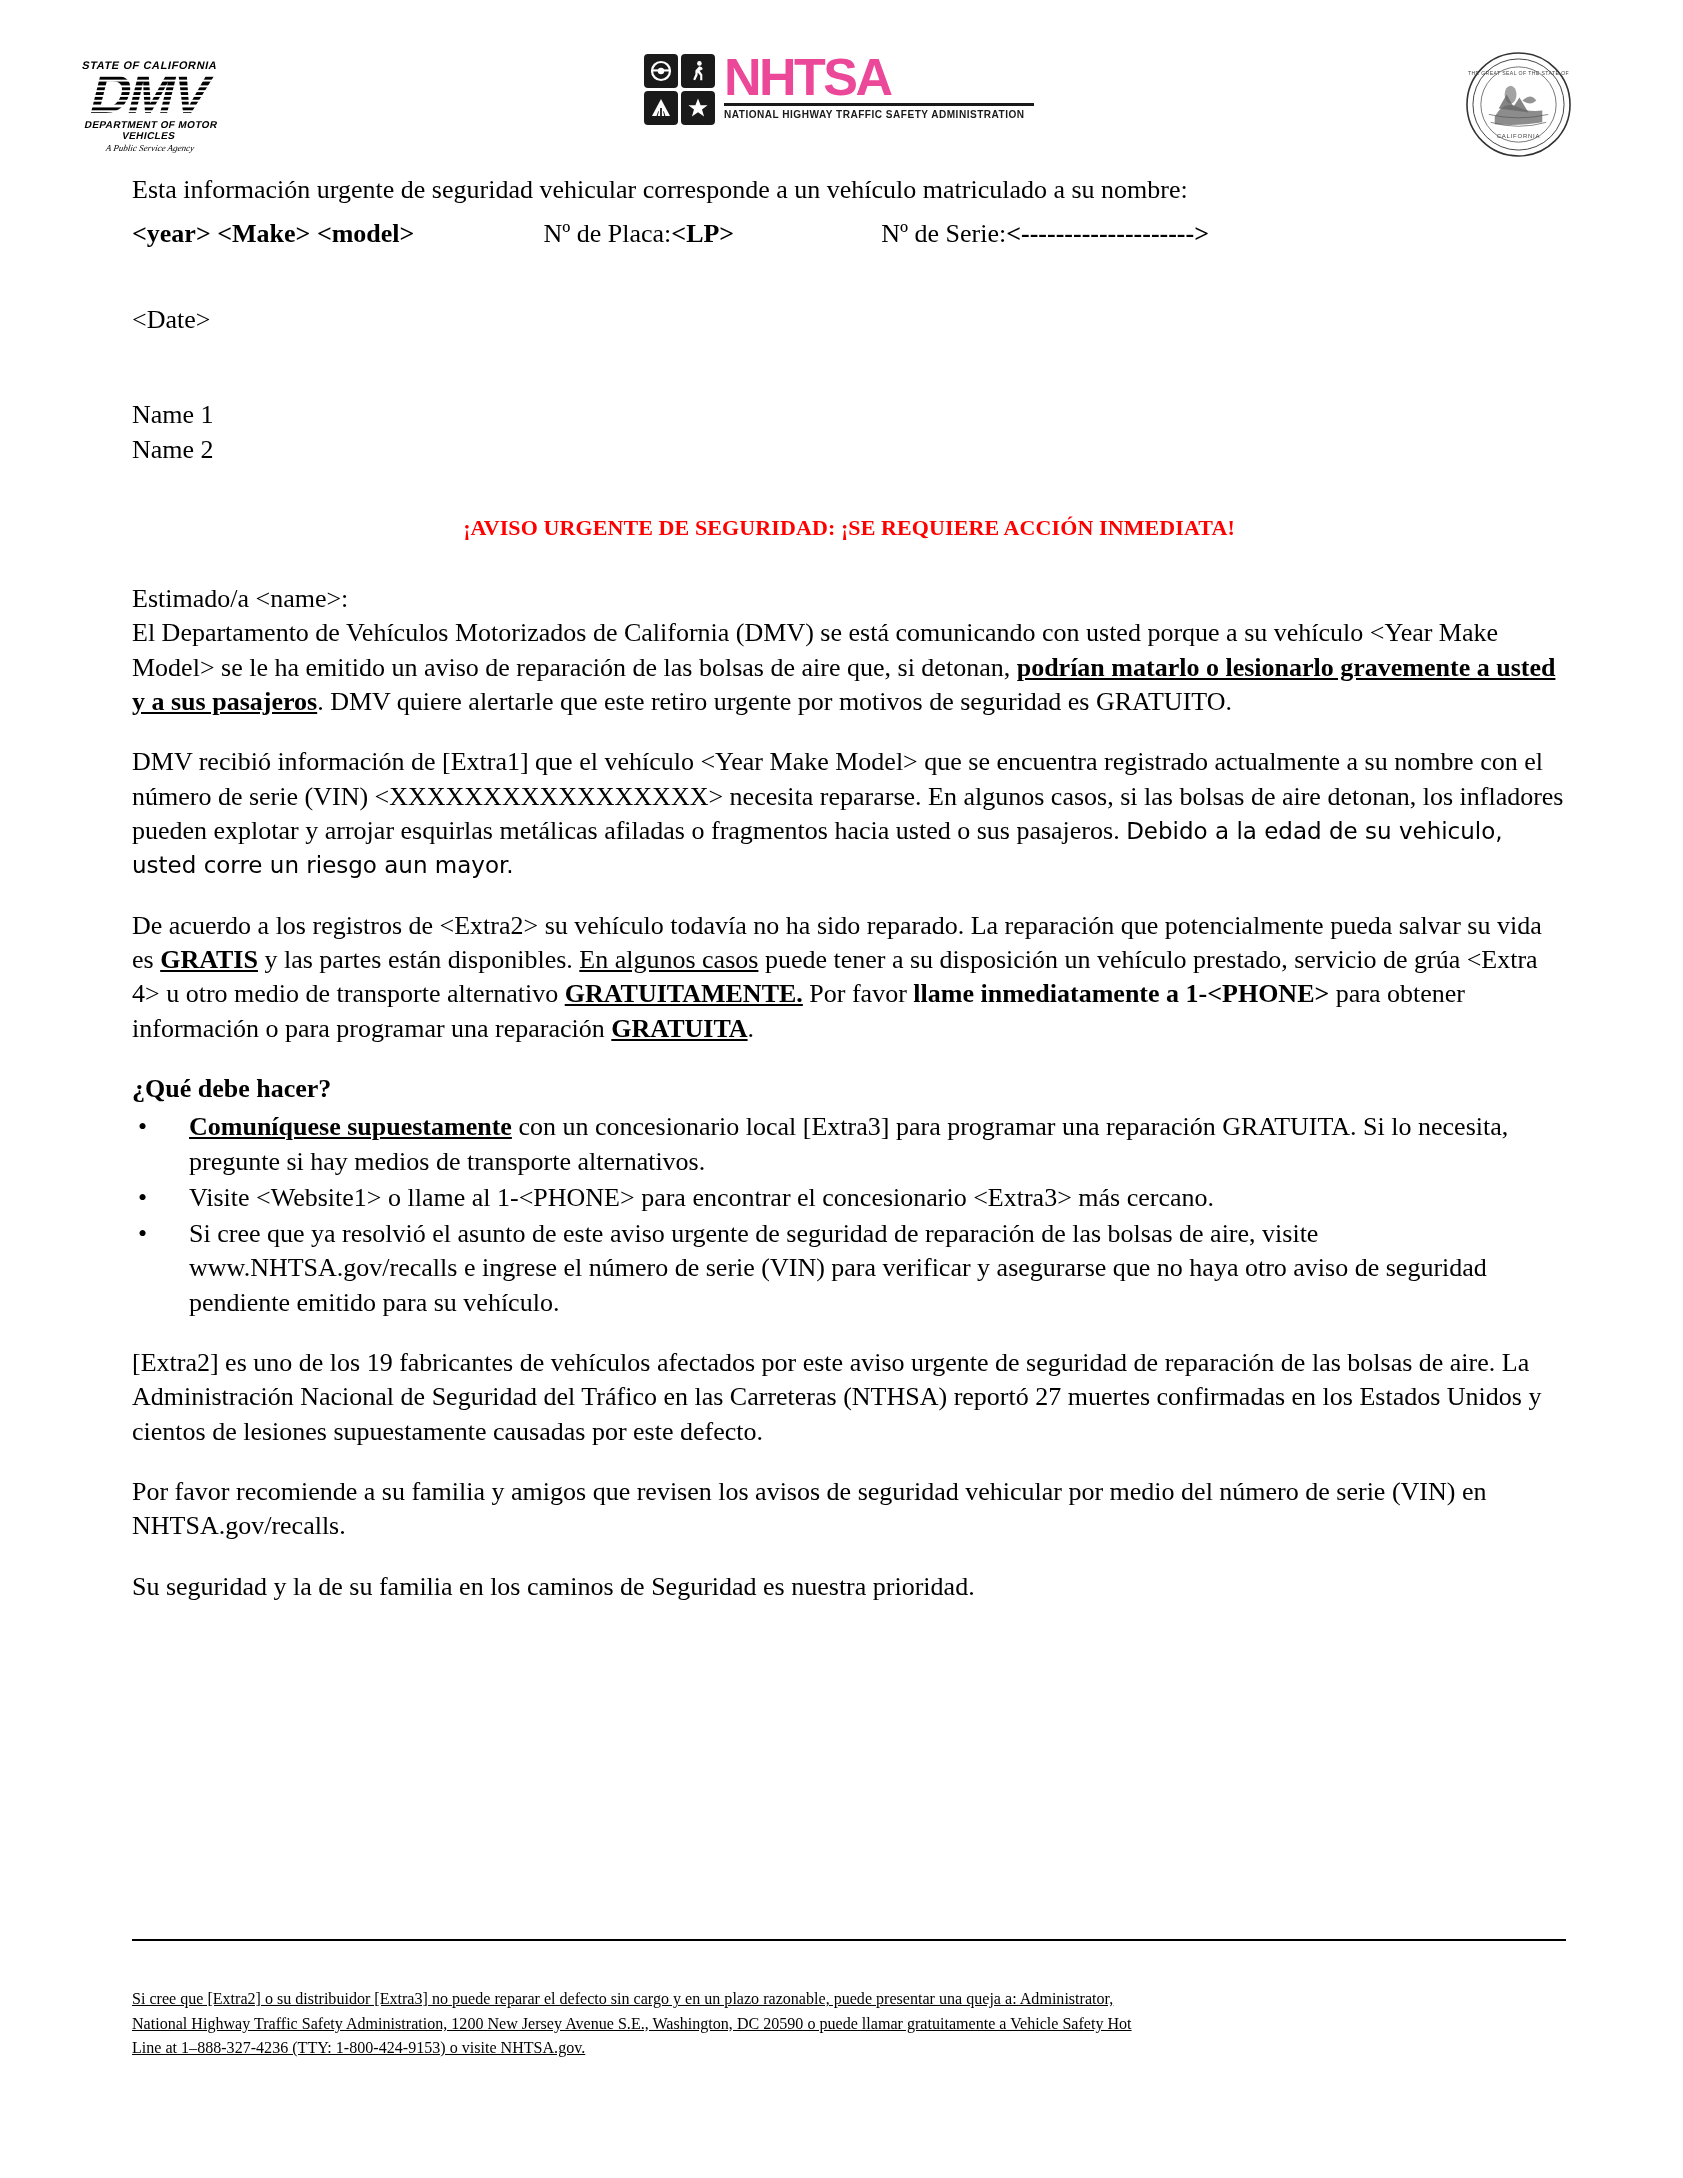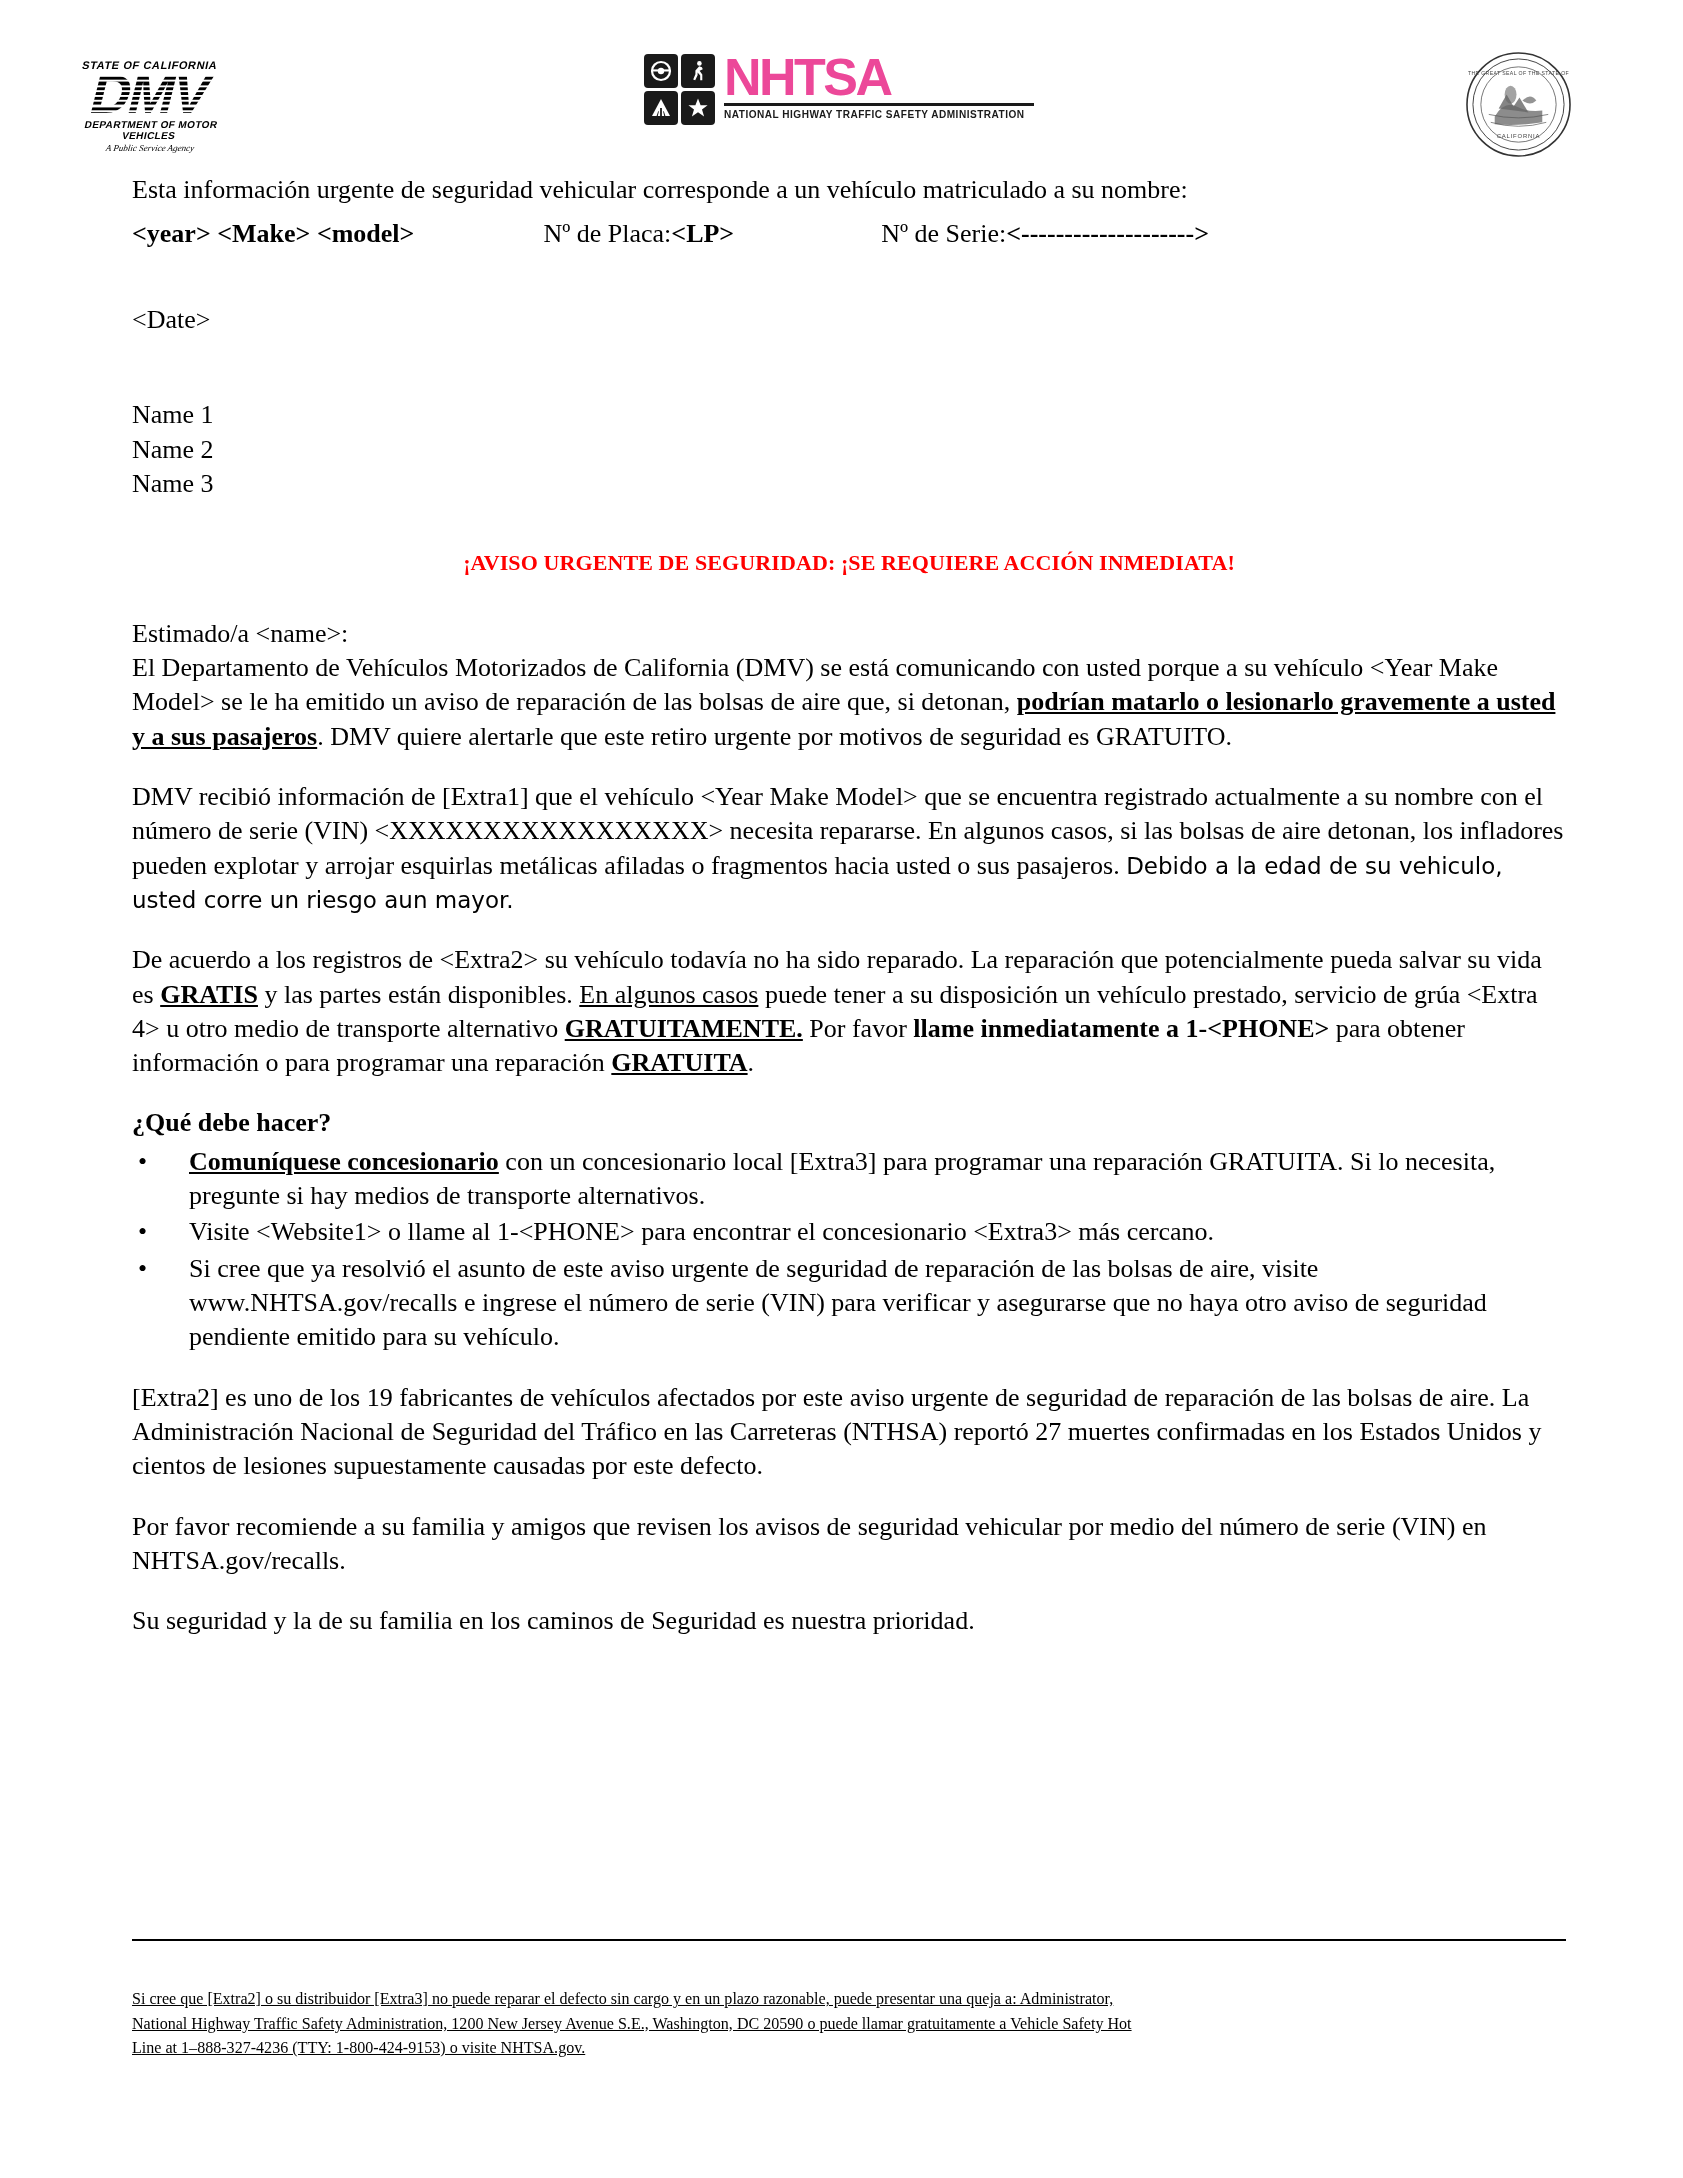--- a/index.html
+++ b/index.html
@@ -320,38 +320,37 @@
       <span>&lt;year&gt; &lt;Make&gt; &lt;model&gt;</span><span class="seg-plate">Nº de Placa: </span><span class="b">&lt;LP&gt;</span><span class="seg-vin">Nº de Serie:  </span><span>&lt;--------------------&gt;</span>
     </div>
 
     <div class="spacer-date"></div>
     <div class="line">&lt;Date&gt;</div>
 
     <div class="spacer-names"></div>
     <div>
       <div class="name-line">Name 1</div>
       <div class="name-line">Name 2</div>
-      <div class="name-line">Name 3</div>
     </div>
 
     <div class="headline">¡AVISO URGENTE DE SEGURIDAD: ¡SE REQUIERE ACCIÓN INMEDIATA!</div>
 
     <p class="para tight">Estimado/a &lt;name&gt;:</p>
 
     <p class="para"><span>El Departamento de Vehículos Motorizados de California (DMV) se está comunicando con usted porque a su vehículo &lt;Year Make Model&gt; se le ha emitido un aviso de reparación de las bolsas de aire que, si detonan, </span><span class="bu">podrían matarlo o lesionarlo gravemente a usted y a sus pasajeros</span><span>. DMV quiere alertarle que este retiro urgente por motivos de seguridad es GRATUITO.</span></p>
 
     <p class="para"><span>DMV recibió información de [Extra1] que el vehículo &lt;Year Make Model&gt; que se encuentra registrado actualmente a su nombre con el número de serie (VIN) &lt;XXXXXXXXXXXXXXXXX&gt; necesita repararse. En algunos casos, si las bolsas de aire detonan, los infladores pueden explotar y arrojar esquirlas metálicas afiladas o fragmentos hacia usted o sus pasajeros. </span><span class="sans-seg">Debido a la edad de su vehiculo, usted corre un riesgo aun mayor.</span></p>
 
     <p class="para"><span>De acuerdo a los registros de &lt;Extra2&gt; su vehículo todavía no ha sido reparado. La reparación que potencialmente pueda salvar su vida es </span><span class="bu">GRATIS</span><span> y las partes están disponibles. </span><span class="u">En algunos casos</span><span> puede tener a su disposición un vehículo prestado, servicio de grúa &lt;Extra 4&gt; u otro medio de transporte alternativo </span><span class="bu">GRATUITAMENTE.</span><span> Por favor </span><span class="b">llame inmediatamente a 1-&lt;PHONE&gt;</span><span> para obtener información o para programar una reparación </span><span class="bu">GRATUITA</span><span>.</span></p>
 
     <p class="q-head">¿Qué debe hacer?</p>
 
     <ul class="bullets">
       <li>
-        <span class="bullet-dot">•</span><span class="bu">Comuníquese concesionario</span><span> con un concesionario local [Extra3] para programar una reparación GRATUITA. Si lo necesita, pregunte si hay medios de transporte alternativos.</span>
+        <span class="bullet-dot">•</span><span class="bu">Comuníquese supuestamente</span><span> con un concesionario local [Extra3] para programar una reparación GRATUITA. Si lo necesita, pregunte si hay medios de transporte alternativos.</span>
       </li>
       <li>
         <span class="bullet-dot">•</span><span>Visite &lt;Website1&gt; o llame al 1-&lt;PHONE&gt; para encontrar el concesionario &lt;Extra3&gt; más cercano.</span>
       </li>
       <li>
         <span class="bullet-dot">•</span><span>Si cree que ya resolvió el asunto de este aviso urgente de seguridad de reparación de las bolsas de aire, visite www.NHTSA.gov/recalls e ingrese el número de serie (VIN) para verificar y asegurarse que no haya otro aviso de seguridad pendiente emitido para su vehículo.</span>
       </li>
     </ul>
 
     <p class="para">[Extra2] es uno de los 19 fabricantes de vehículos afectados por este aviso urgente de seguridad de reparación de las bolsas de aire. La Administración Nacional de Seguridad del Tráfico en las Carreteras (NTHSA) reportó 27 muertes confirmadas en los Estados Unidos y cientos de lesiones supuestamente causadas por este defecto.</p>

